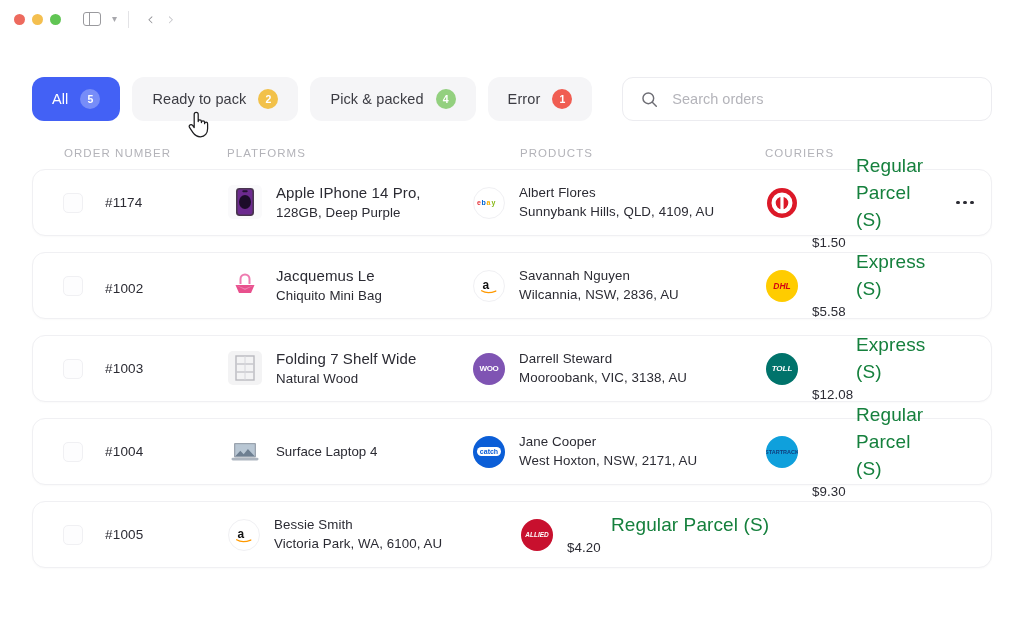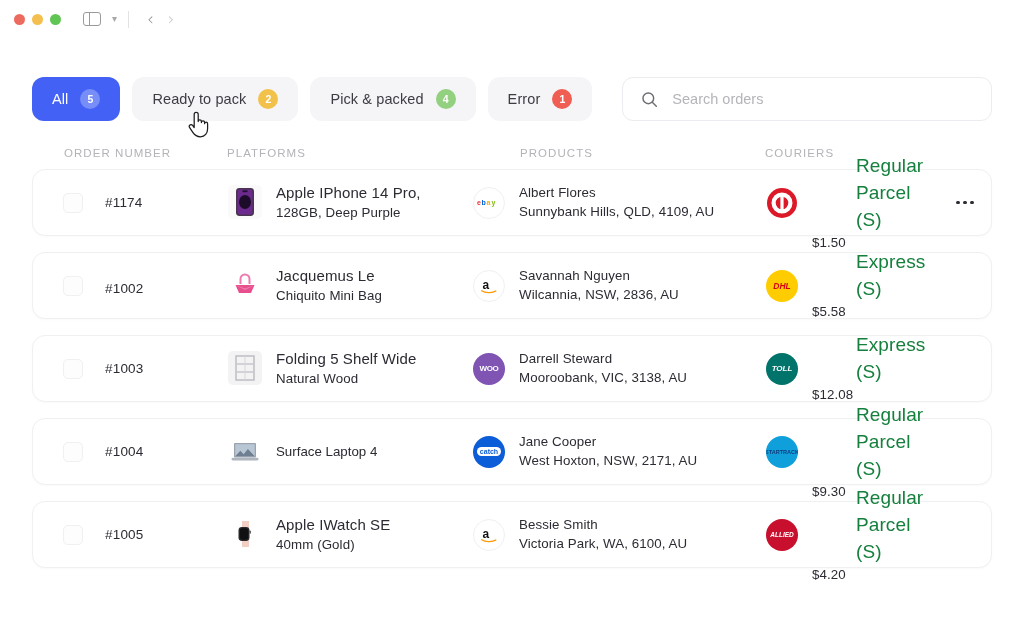--- a/index.html
+++ b/index.html
@@ -412,21 +412,21 @@
       </div>
       <div class="cell col-product">
         <div class="thumb"><svg width="34" height="34" viewBox="0 0 34 34">
             <rect width="34" height="34" fill="#f3f3f4"></rect>
             <rect x="8" y="5" width="18" height="24" fill="none" stroke="#b9b9bf" stroke-width="1.4"></rect>
             <line x1="8" y1="13" x2="26" y2="13" stroke="#c7c7cd" stroke-width="1.3"></line>
             <line x1="8" y1="21" x2="26" y2="21" stroke="#c7c7cd" stroke-width="1.3"></line>
             <line x1="17" y1="5" x2="17" y2="29" stroke="#d6d6db" stroke-width="1"></line>
           </svg></div>
         <div class="twoline">
-          <div class="t1">Folding 5 Shelf Wide</div>
+          <div class="t1">Folding 7 Shelf Wide</div>
           <div class="t2">Natural Wood</div>
         </div>
       </div>
       <div class="cell col-platform">
         <div class="plat-logo" style="background: rgb(127, 84, 179);">
           <span style="color:#fff;font-size:8px;font-weight:bold;font-family:'Liberation Sans',sans-serif;letter-spacing:-.3px;">WOO</span>
         </div>
         <div class="twoline">
           <div class="name">Darrell Steward</div>
           <div class="addr">Mooroobank, VIC, 3138, AU</div>
@@ -476,33 +476,20 @@
           <div class="cost">$9.30</div>
         </div>
       </div>
       <div class="kebab"></div>
     </div>
     <div class="row">
       <div class="cell col-order" style="padding-left: 0px;">
         <span class="checkbox"></span>
         <span class="ordernum">#1005</span>
       </div>
-      <div class="cell col-product">
-        <div class="thumb"><svg width="34" height="34" viewBox="0 0 34 34">
-            <rect width="34" height="34" fill="#ffffff"></rect>
-            <path d="M14 4h7v26h-7z" fill="#F2CFC4"></path>
-            <rect x="10.5" y="10" width="11" height="14" rx="3.4" fill="#2a2a2e"></rect>
-            <rect x="11.8" y="11.3" width="8.4" height="11.4" rx="2.6" fill="#101013"></rect>
-            <rect x="21.3" y="13.5" width="1.6" height="3.4" rx=".8" fill="#5a5a60"></rect>
-          </svg></div>
-        <div class="twoline">
-          <div class="t1">Apple IWatch SE</div>
-          <div class="t2">40mm (Gold)</div>
-        </div>
-      </div>
       <div class="cell col-platform">
         <div class="plat-logo" style="background: rgb(255, 255, 255); border: 1px solid rgb(240, 240, 243);">
           <svg width="22" height="22" viewBox="0 0 24 24">
             <text x="5" y="15" font-family="Liberation Sans, sans-serif" font-size="13" font-weight="bold" fill="#111">a</text>
             <path d="M4 17.2c3.6 2.2 10.2 2.3 15.4.3" fill="none" stroke="#FF9900" stroke-width="1.5" stroke-linecap="round"></path>
           </svg>
         </div>
         <div class="twoline">
           <div class="name">Bessie Smith</div>
           <div class="addr">Victoria Park, WA, 6100, AU</div>

